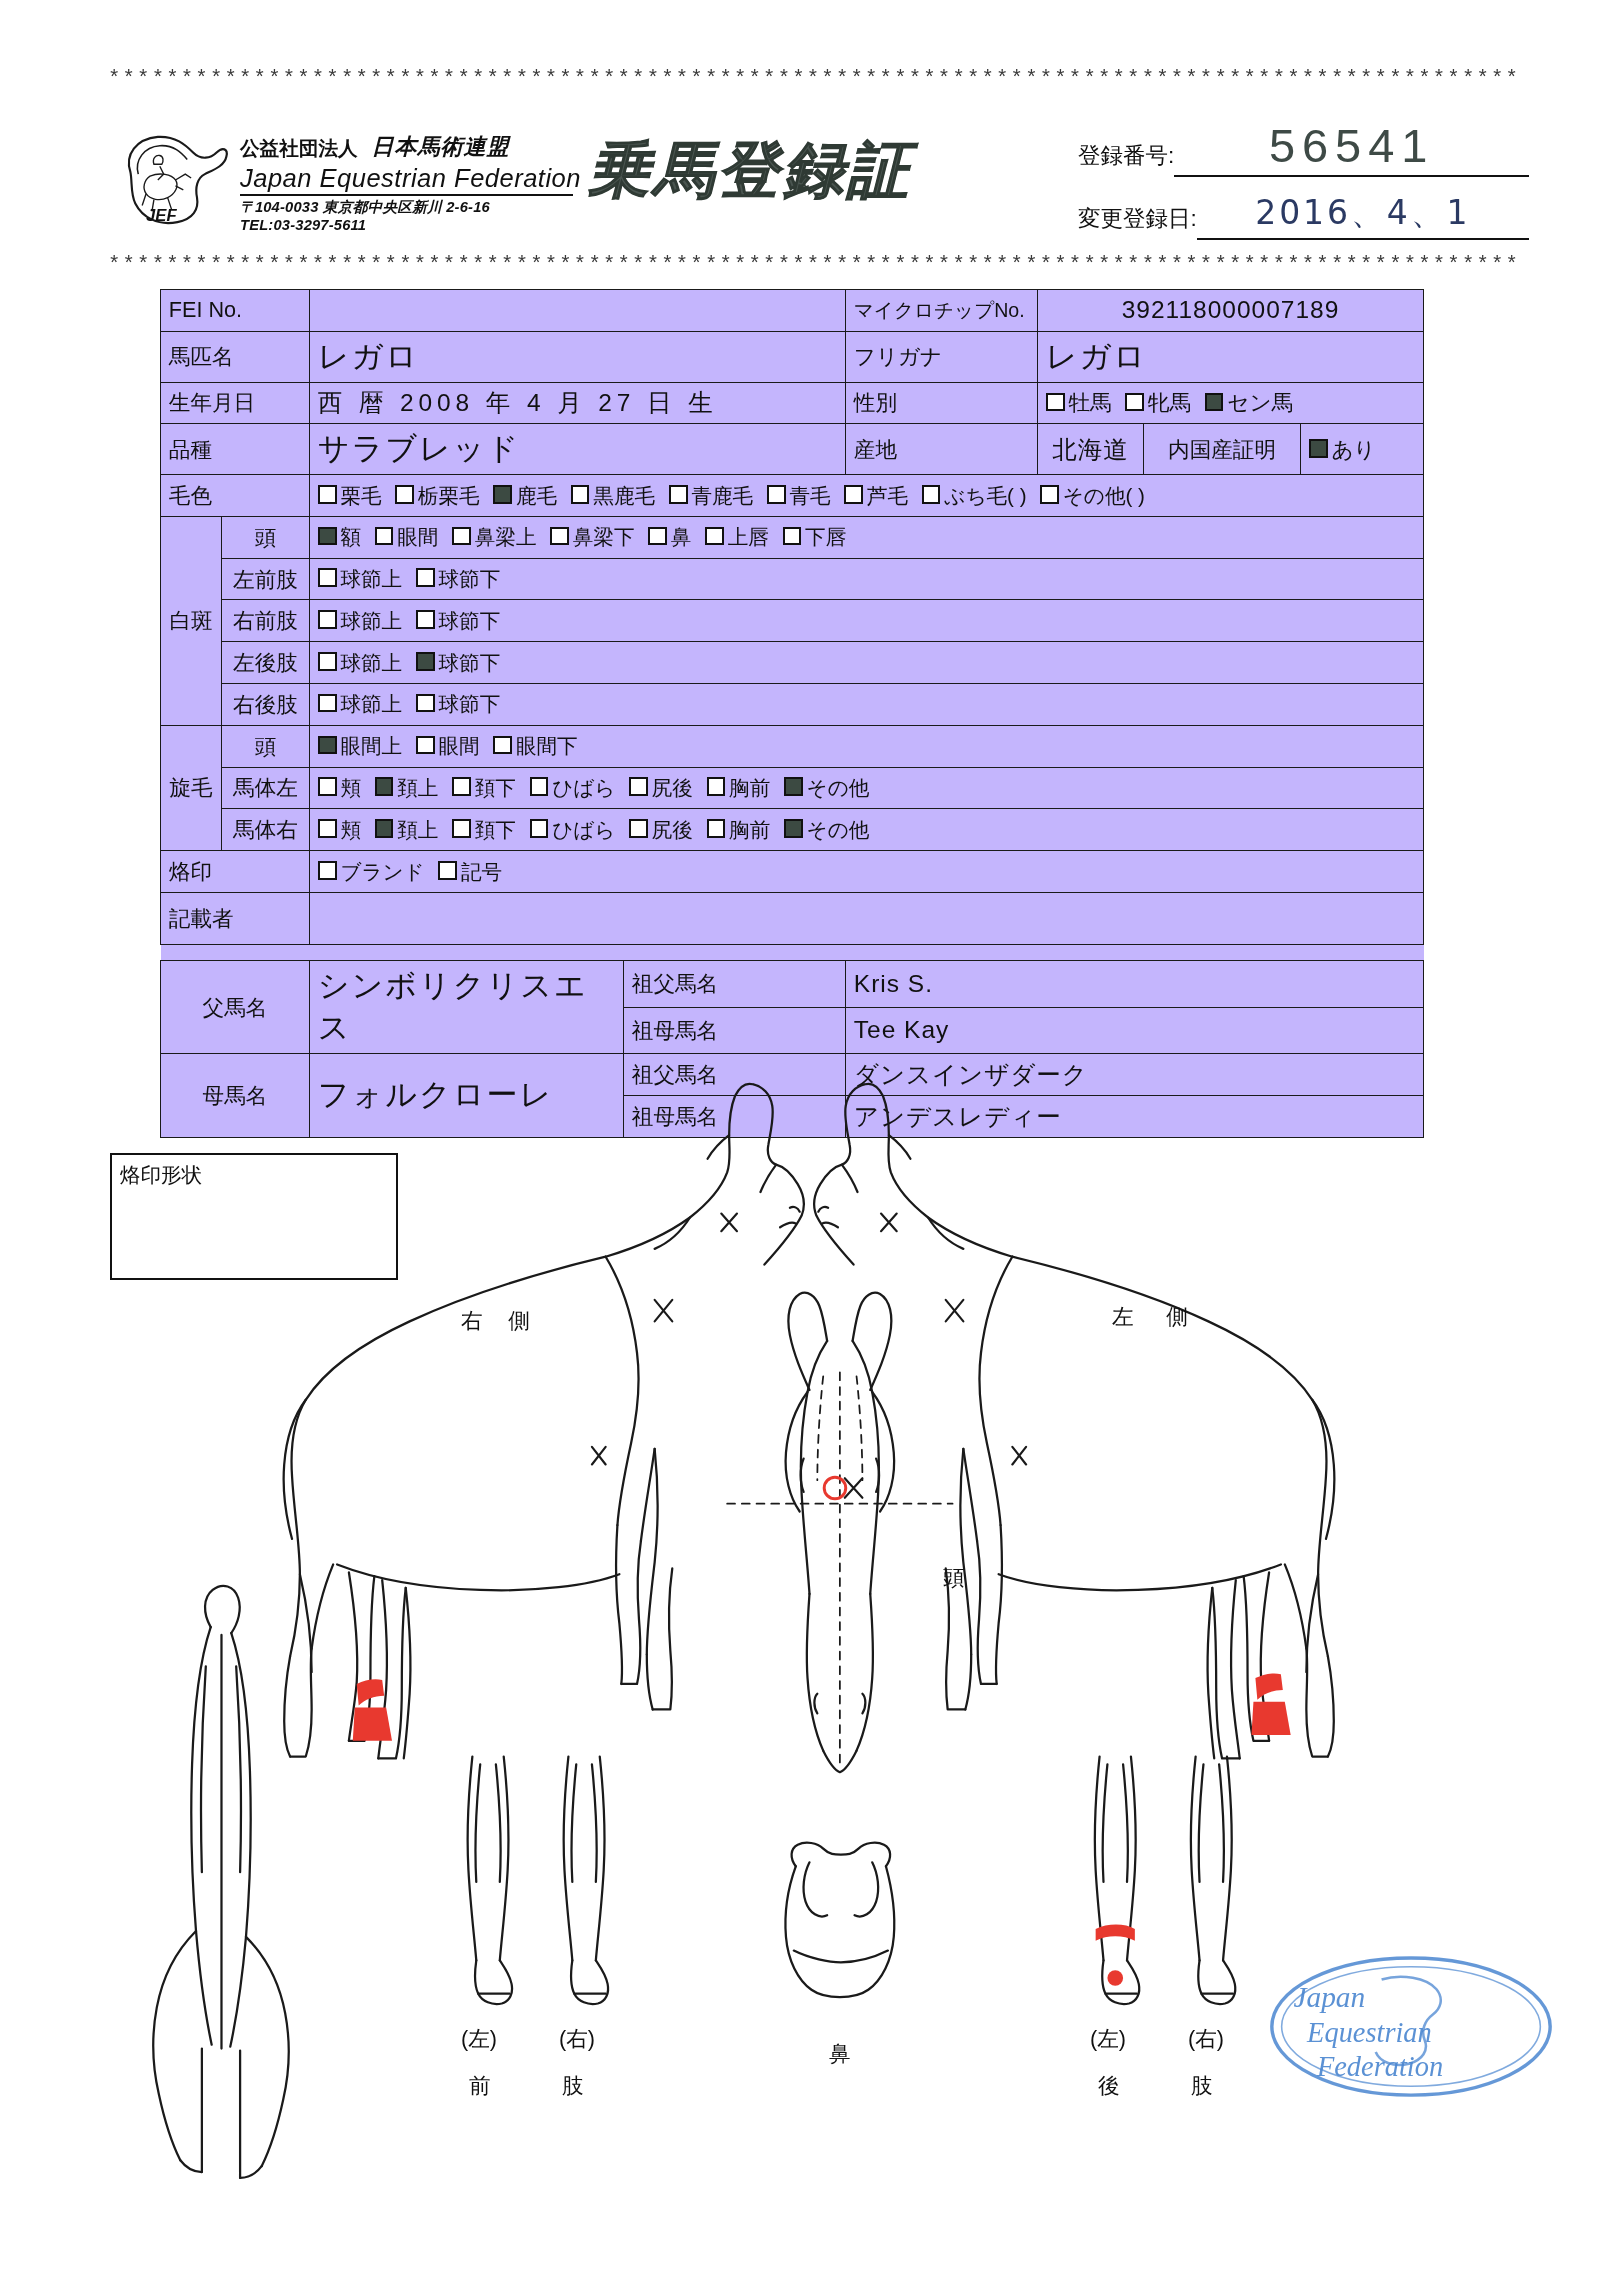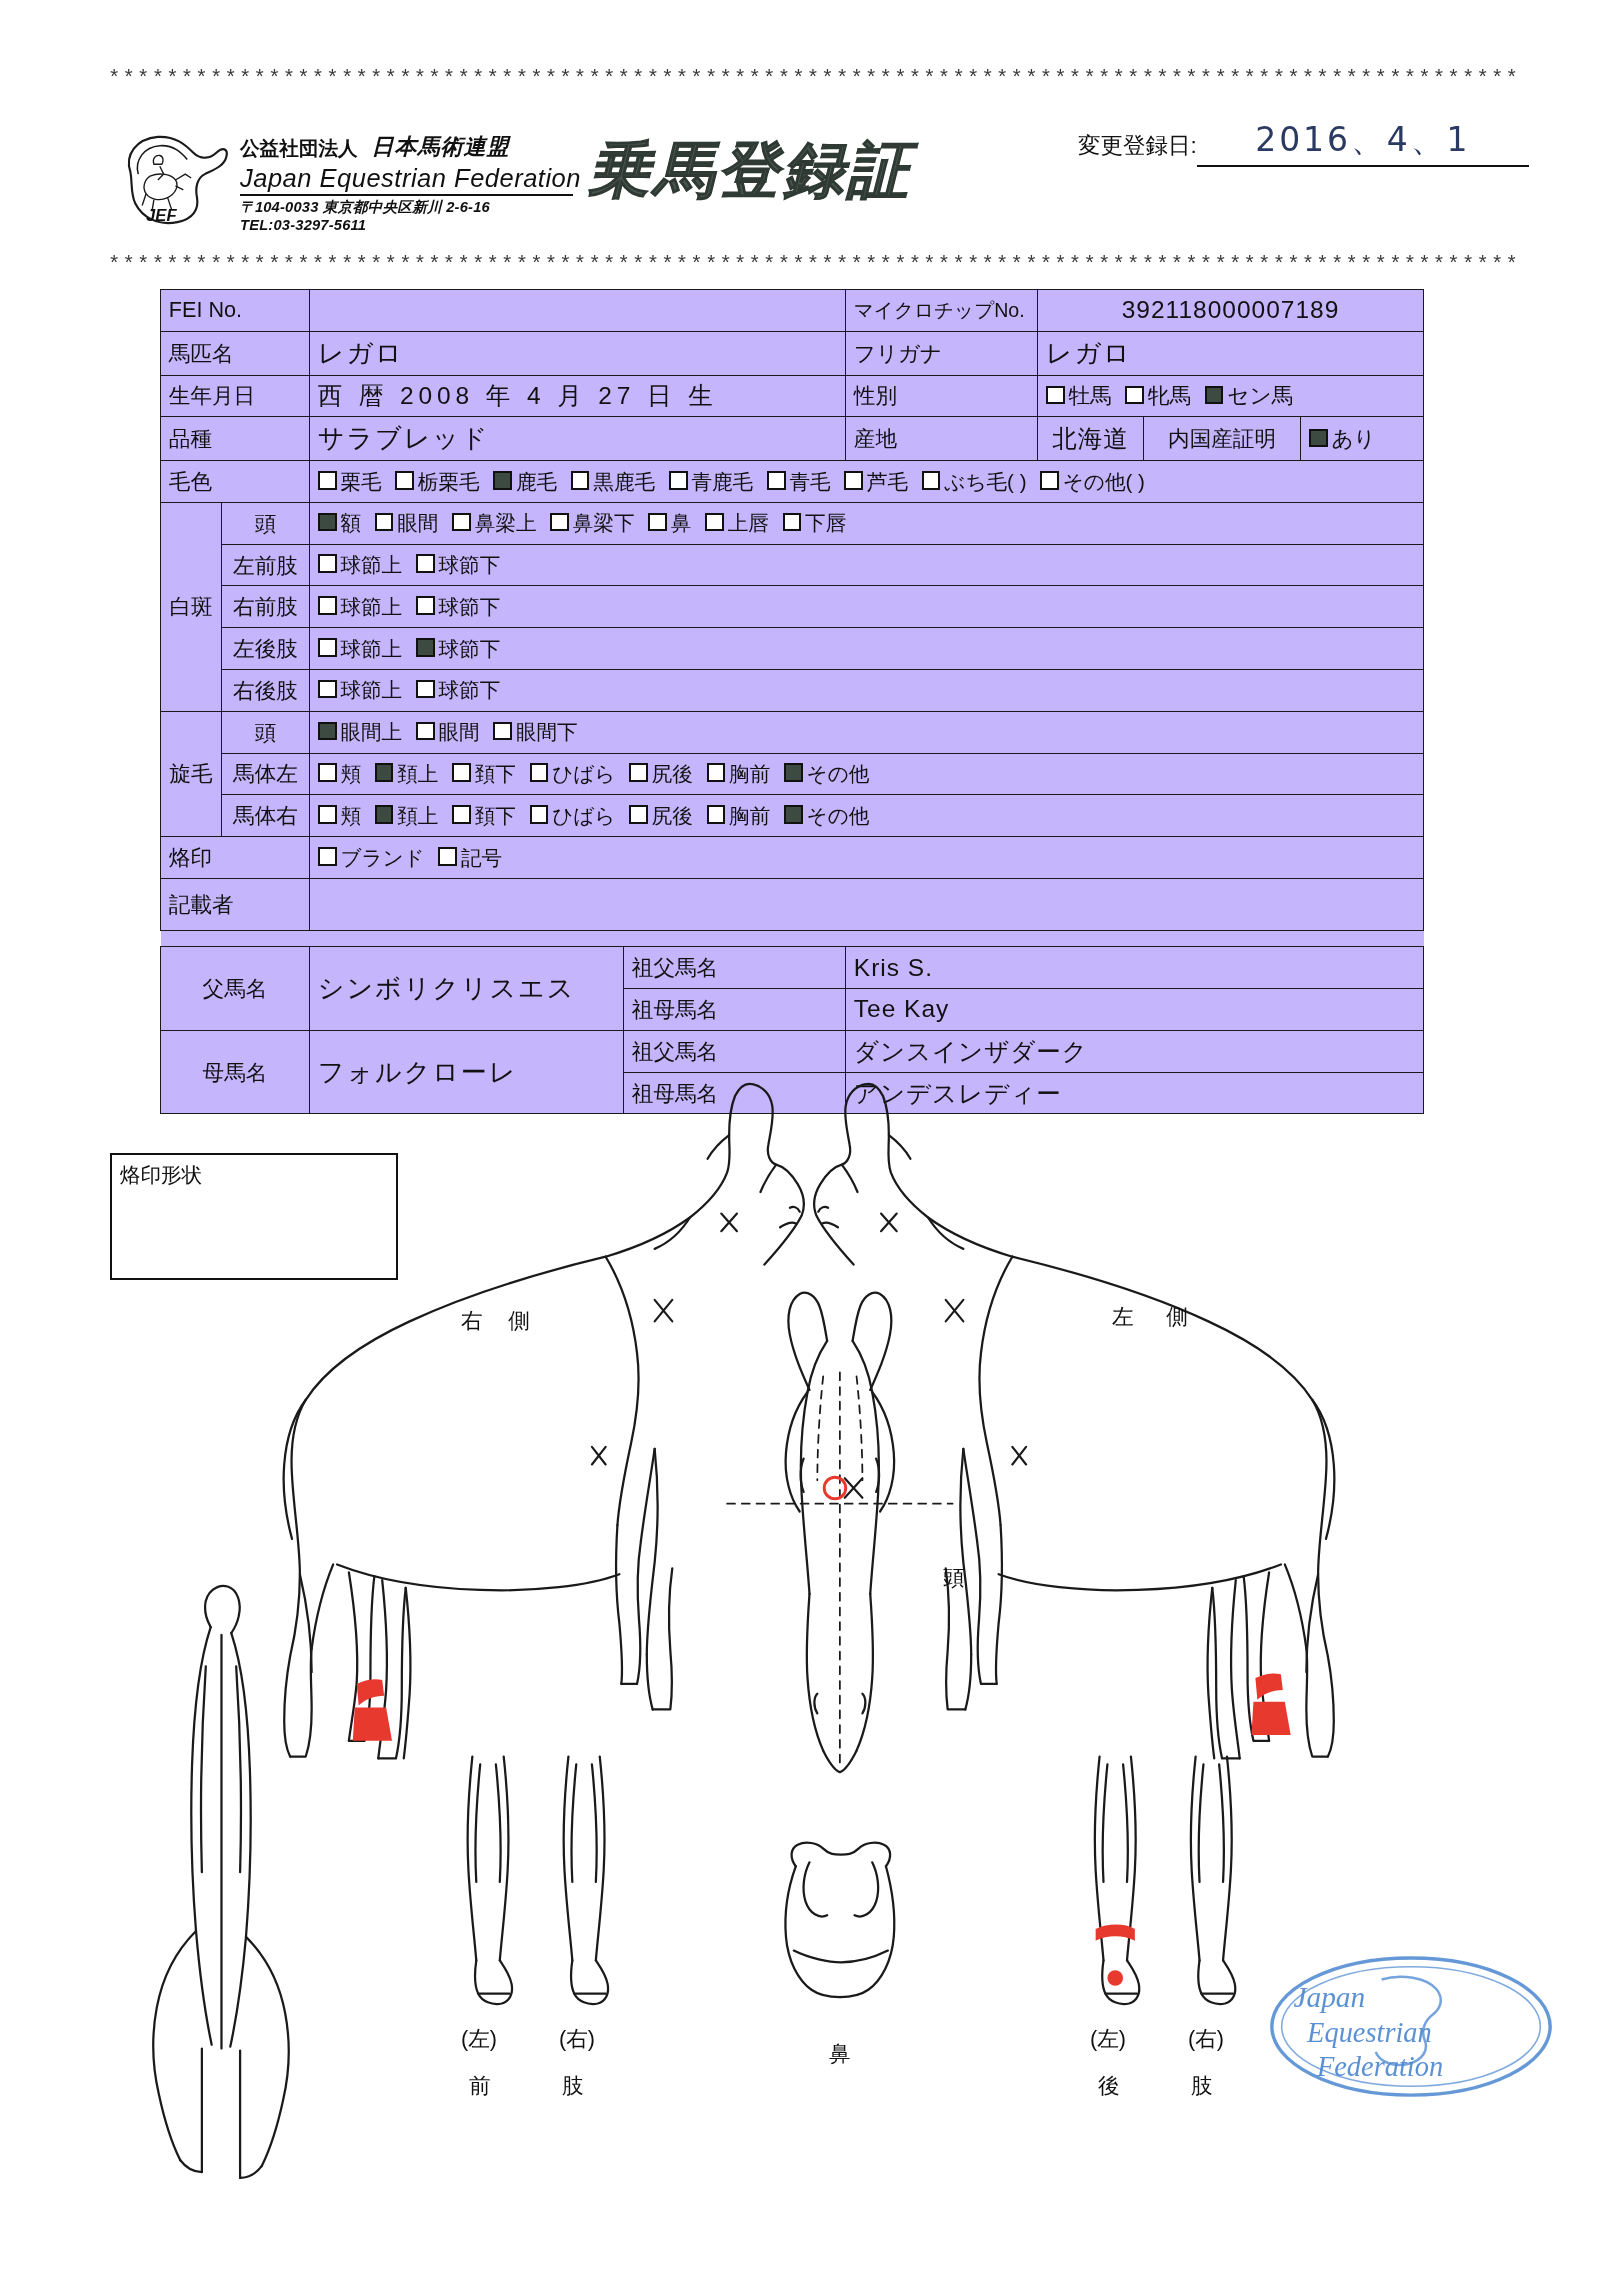--- a/index.html
+++ b/index.html
@@ -68,21 +68,21 @@
   }
   table.main td{
     border:1.6px solid #1a1a1a;
     padding:3.9px 7.8px;
     vertical-align:middle;
     height:33px;
     background:#c4b5fd;
   }
   td.hdr{background:#e4eef1;white-space:nowrap;}
   td.val{background:#ffffff;}
-  .big{font-size:26px;letter-spacing:2px;}
+  .big{font-size:31px;letter-spacing:2px;}
   .mid{font-size:24.5px;letter-spacing:1px;}
   .ctr{text-align:center;}
   .sp{letter-spacing:4.9px;}
   .nowrap{white-space:nowrap;}
 
   
   .cb{display:inline-block;width:14.7px;height:14.7px;border:2px solid #111;margin-right:3.9px;vertical-align:-1px;background:#fff;}
   .cb.on{background:#3c4a42;}
   .opt{display:inline-block;margin-right:13.7px;white-space:nowrap;}
 
@@ -141,20 +141,24 @@
     </div>
     <div class="org-en">Japan Equestrian Federation</div>
     <div class="org-rule"></div>
     <div class="org-addr">〒104-0033 東京都中央区新川 2-6-16</div>
     <div class="org-tel">TEL:03-3297-5611</div>
   </div>
 
   <div class="doc-title">乗馬登録証</div>
 
   <div class="regno-wrap">
+    <div class="regrow">
+      <span class="reglabel">登録番号:</span>
+      <span class="regvalue regno-num">56541</span>
+    </div>
     <div class="regrow">
       <span class="reglabel">変更登録日:</span>
       <span class="regvalue regdate-num">2016、4、1</span>
     </div>
   </div>
 
   <div class="astrule" id="astrule-bottom">*********************************************************************************************************</div>
 
   <table class="main">
     <colgroup>

